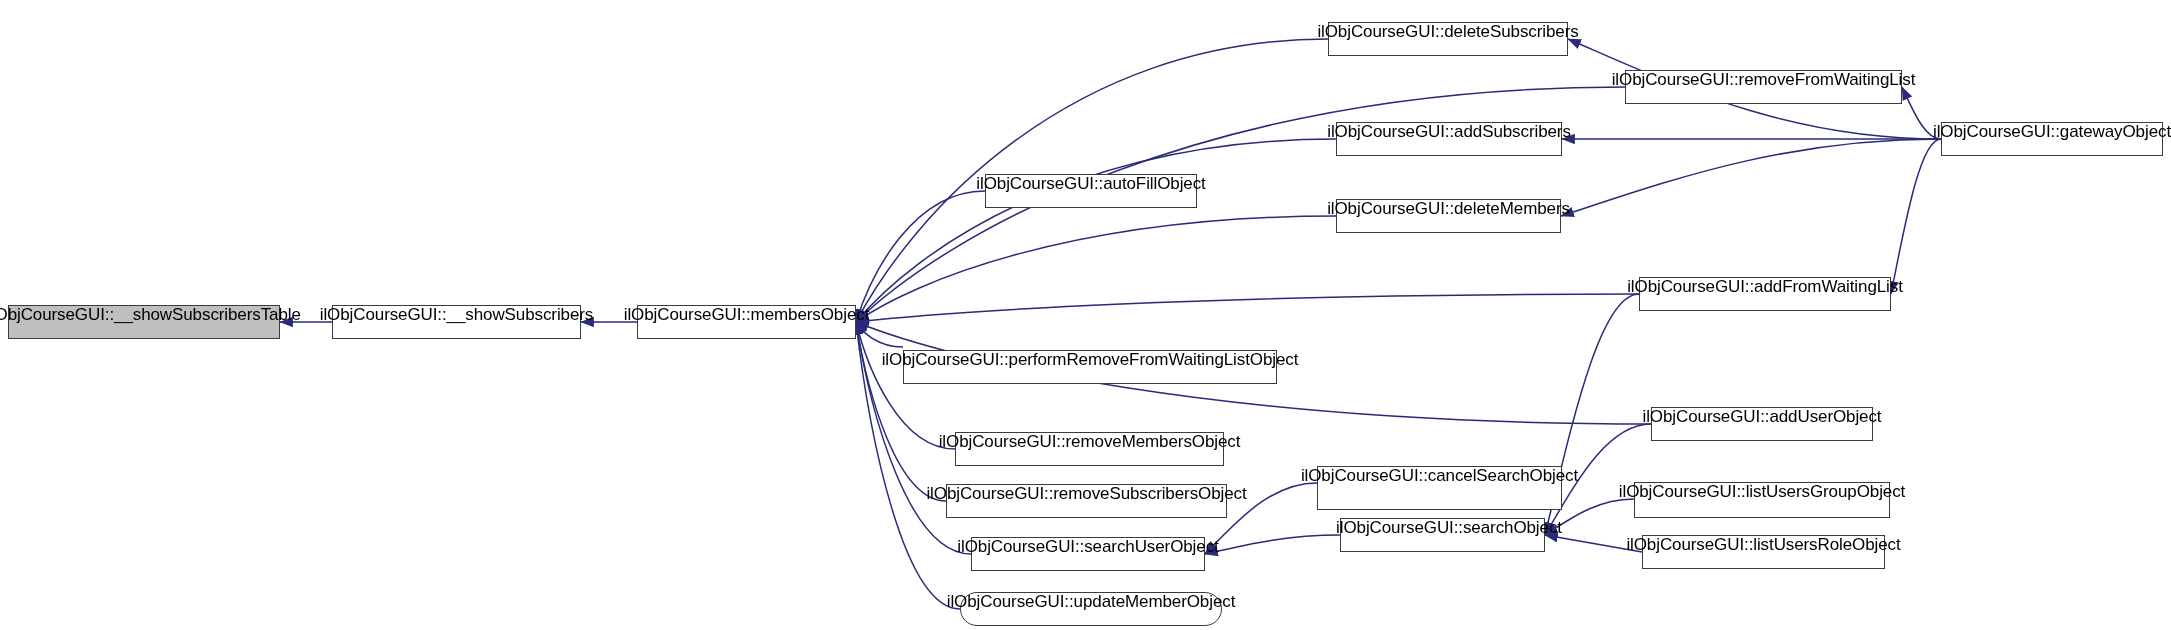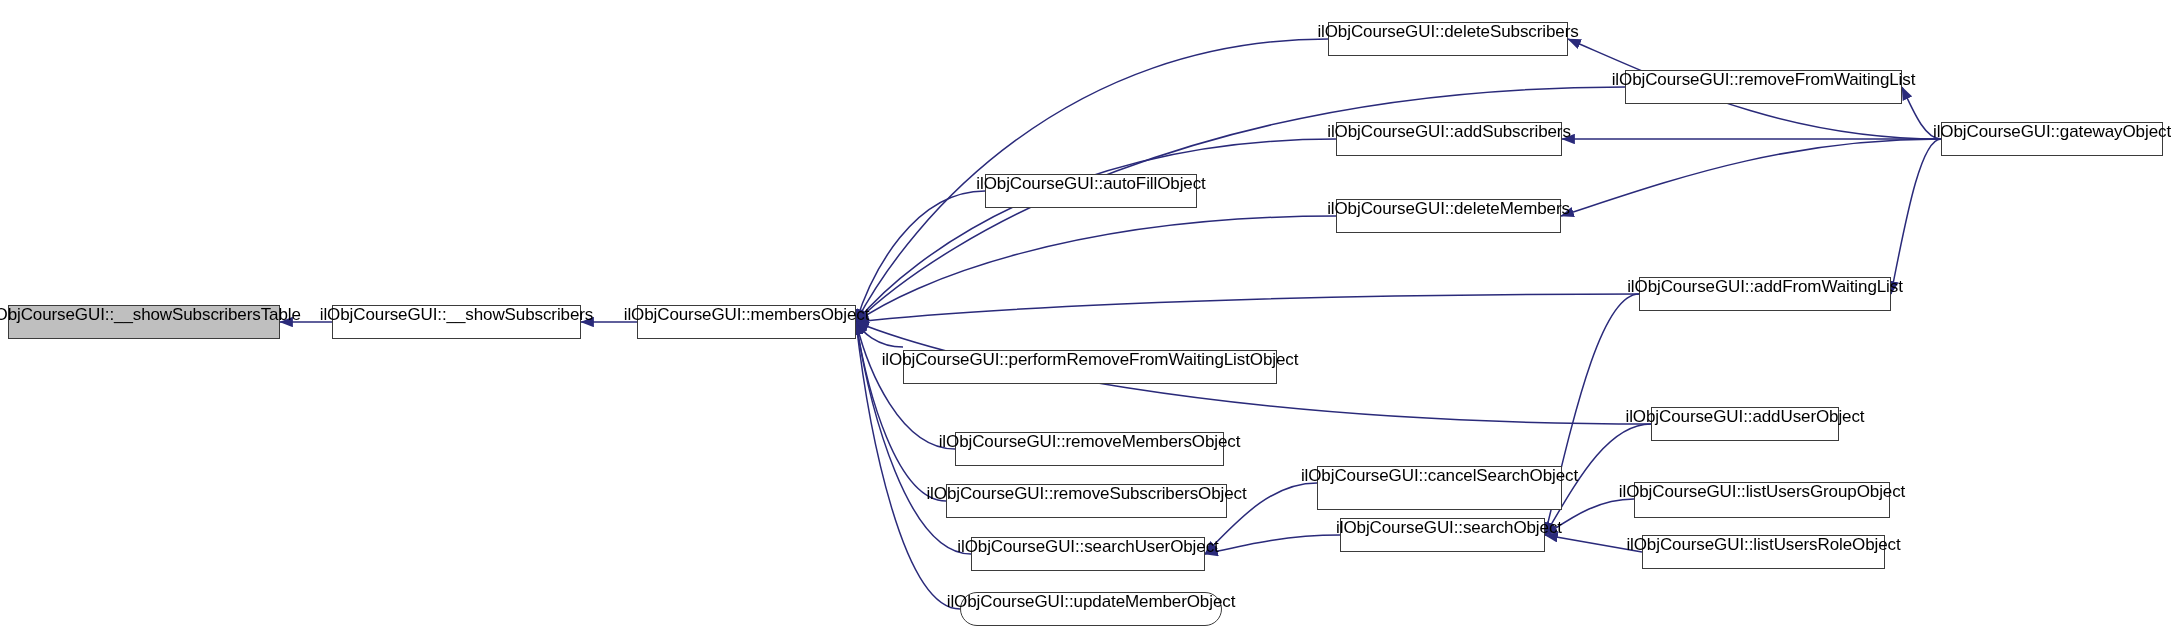--- a/index.html
+++ b/index.html
@@ -113,21 +113,21 @@
       </div>
       <div class="node" style="left: 1336px; top: 199px; width: 225px; height: 34px;">
         <span class="node-label">ilObjCourseGUI::deleteMembers</span>
       </div>
       <div class="node" style="left: 1639px; top: 277px; width: 252px; height: 34px;">
         <span class="node-label">ilObjCourseGUI::addFromWaitingList</span>
       </div>
       <div class="node" style="left: 903px; top: 330px; width: 374px; height: 34px; margin-top: 20px;">
         <span class="node-label">ilObjCourseGUI::performRemoveFromWaitingListObject</span>
       </div>
-      <div class="node" style="left: 1651px; top: 407px; width: 188px; height: 34px;">
+      <div class="node" style="left: 1651px; top: 407px; width: 222px; height: 34px;">
         <span class="node-label">ilObjCourseGUI::addUserObject</span>
       </div>
       <div class="node" style="left: 955px; top: 432px; width: 269px; height: 34px;">
         <span class="node-label">ilObjCourseGUI::removeMembersObject</span>
       </div>
       <div class="node" style="left: 1317px; top: 466px; width: 245px; height: 44px;">
         <span class="node-label">ilObjCourseGUI::cancelSearchObject</span>
       </div>
       <div class="node" style="left: 1634px; top: 482px; width: 256px; height: 36px;">
         <span class="node-label">ilObjCourseGUI::listUsersGroupObject</span>

